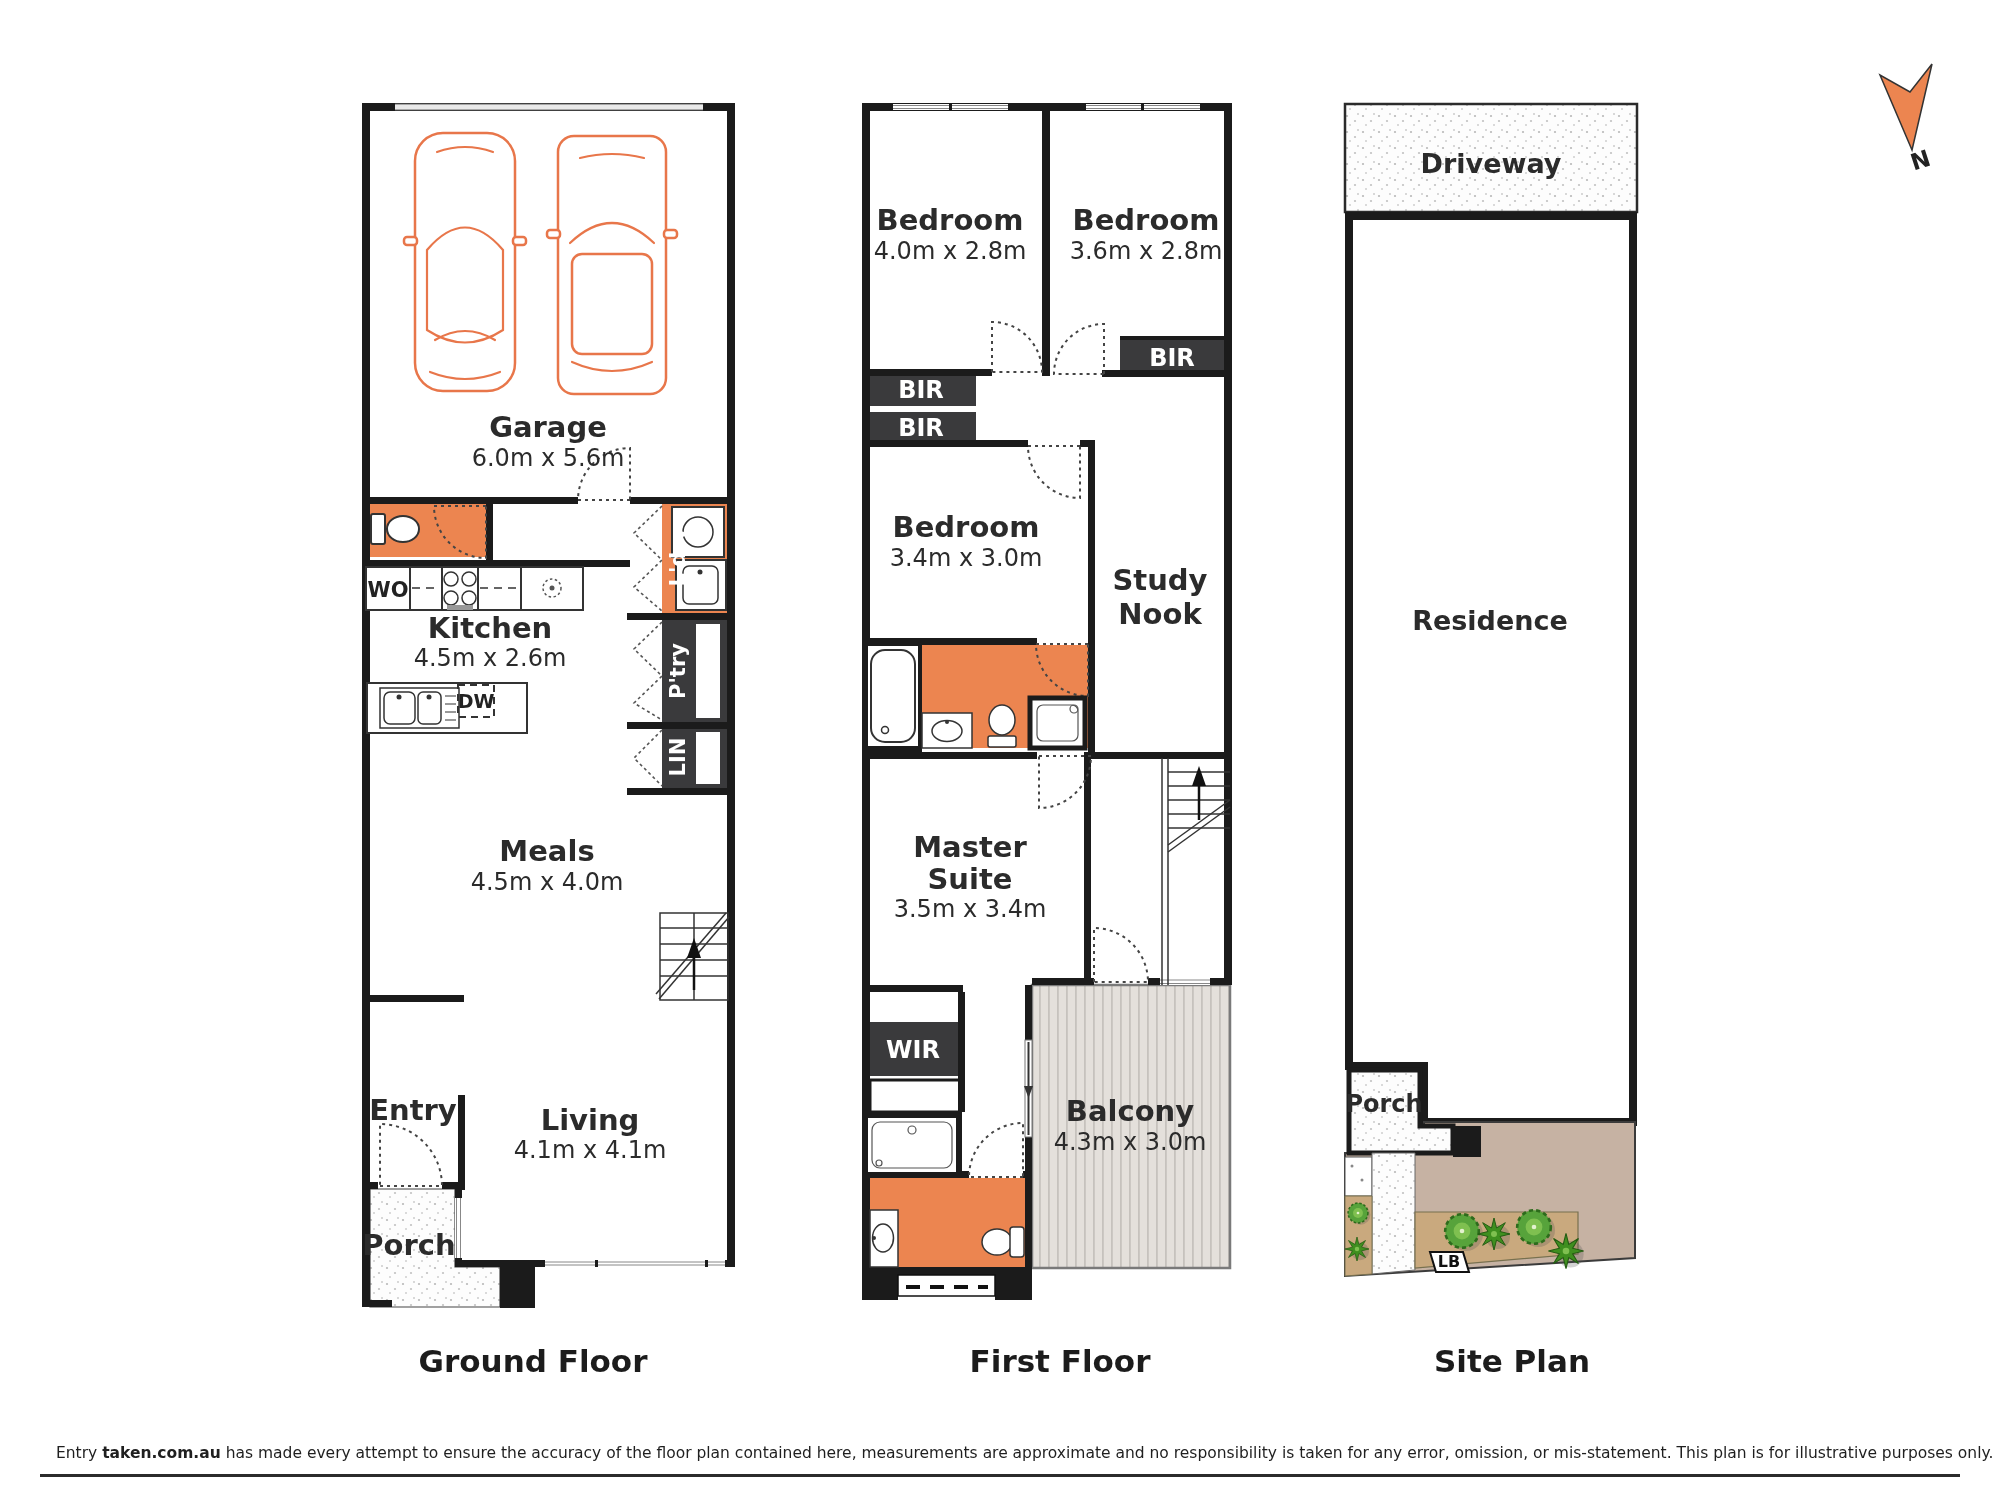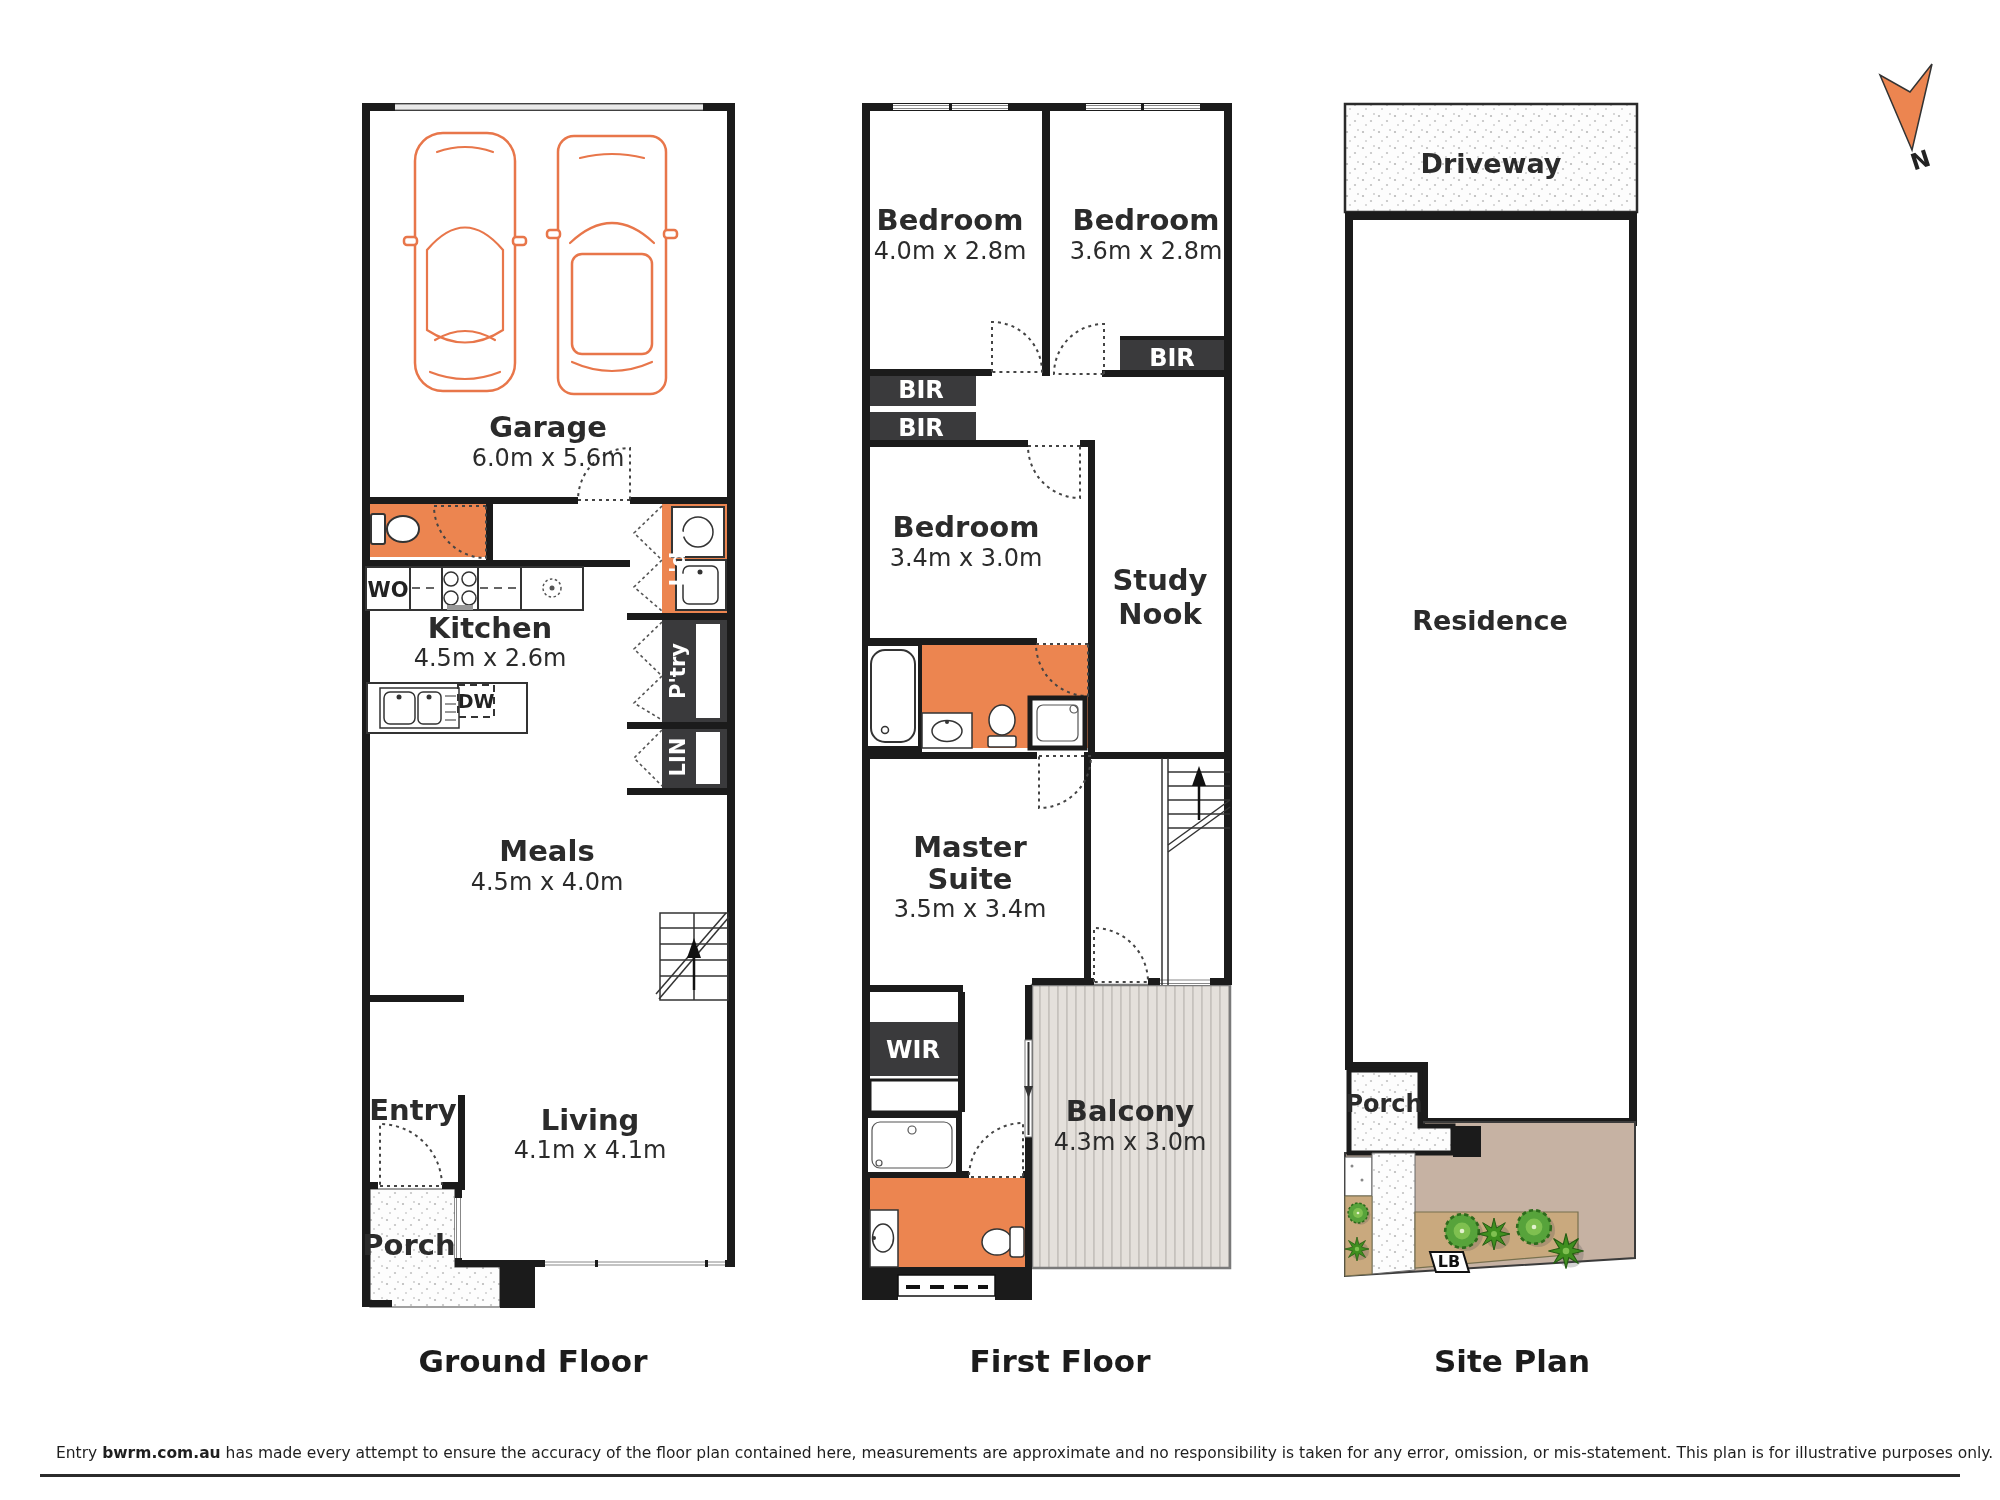--- a/index.html
+++ b/index.html
@@ -399,15 +399,15 @@
     <text class="sitelab-sm" x="1384" y="1112">Porch</text>
     <text class="cap" x="1512" y="1372">Site Plan</text>
   </g>
 
   <g>
     <polygon points="1912,150 1880,75 1910,92 1932,64" fill="#ec8550" stroke="#333" stroke-width="1.5"></polygon>
     <text class="ncompass" x="1921" y="168" transform="rotate(-18 1921 162)">N</text>
   </g>
 </svg>
 
-<div class="disclaimer"><span>Entry </span><b>bwrm.com.au</b><span> has made every attempt to ensure the accuracy of the floor plan contained here, measurements are approximate and no responsibility is taken for any error, omission, or mis-statement. This plan is for illustrative purposes only.</span></div>
+<div class="disclaimer"><span>Entry </span><b>taken.com.au</b><span> has made every attempt to ensure the accuracy of the floor plan contained here, measurements are approximate and no responsibility is taken for any error, omission, or mis-statement. This plan is for illustrative purposes only.</span></div>
 <div class="bottom-rule"></div>
 </div>
 
 </body></html>

